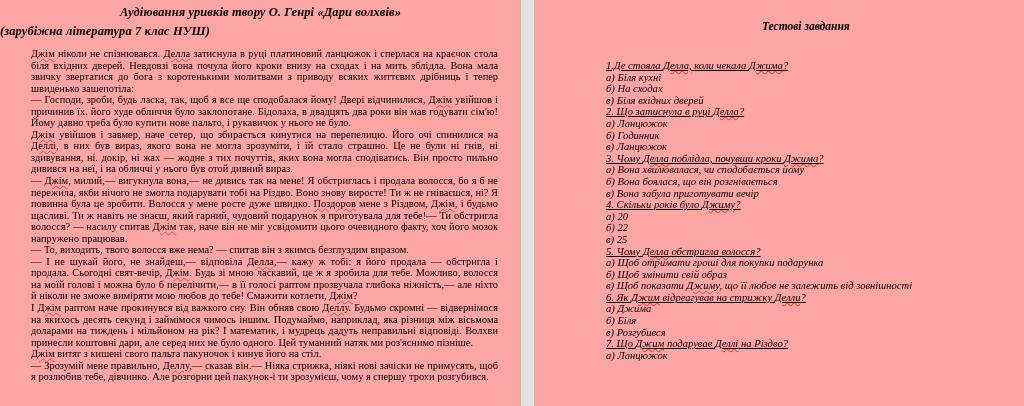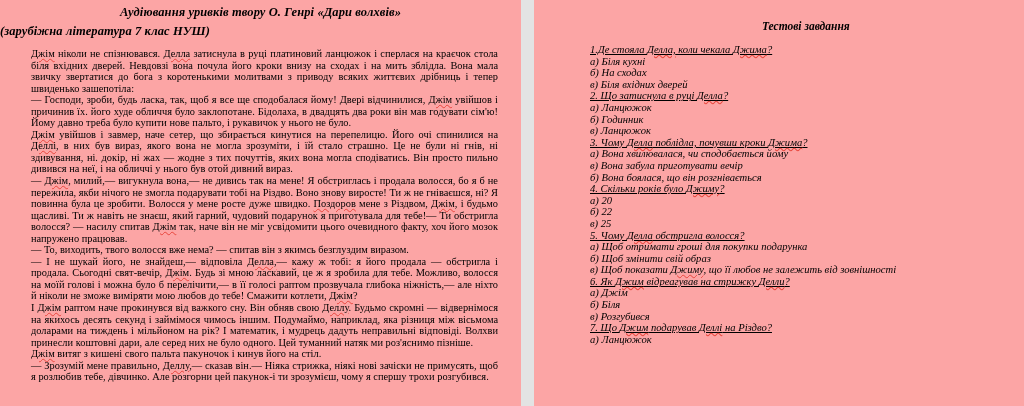--- a/index.html
+++ b/index.html
@@ -73,21 +73,21 @@
     text-align: justify;
     text-justify: inter-word;
   }
   .prose p {
     margin: 0;
     text-indent: 0;
   }
 
   
   .quiz {
-    margin: 0;
+    margin: 16px;
     padding: 11px 10px 0 56px;
     font-size: 10.6px;
     line-height: 11.6px;
     font-style: italic;
   }
   .quiz .q {
     margin: 0;
     text-decoration: underline;
     white-space: nowrap;
   }
@@ -143,35 +143,35 @@
       <p class="a">б) На сходах</p>
       <p class="a">в) Біля вхідних дверей</p>
 
       <p class="q">2. Що затиснула в руці <span class="sp">Делла</span>?</p>
       <p class="a">а) Ланцюжок</p>
       <p class="a">б) Годинник</p>
       <p class="a">в) Ланцюжок</p>
 
       <p class="q">3. Чому <span class="sp">Делла</span> поблідла, почувши кроки <span class="sp">Джима</span>?</p>
       <p class="a">а) Вона хвилювалася, чи сподобається йому</p>
+      <p class="a">б) Вона боялася, що він розгнівається</p>
       <p class="a">в) Вона забула приготувати вечір</p>
-      <p class="a">б) Вона боялася, що він розгнівається</p>
 
       <p class="q">4. Скільки років було <span class="sp">Джиму</span>?</p>
       <p class="a">а) 20</p>
       <p class="a">б) 22</p>
       <p class="a">в) 25</p>
 
       <p class="q">5. Чому <span class="sp">Делла</span> обстригла волосся?</p>
       <p class="a">а) Щоб отримати гроші для покупки подарунка</p>
       <p class="a">б) Щоб змінити свій образ</p>
       <p class="a">в) Щоб показати <span class="sp">Джиму</span>, що її любов не залежить від зовнішності</p>
 
       <p class="q">6. Як <span class="sp">Джим</span> відреагував на стрижку <span class="sp">Делли</span>?</p>
-      <p class="a">а) Джім</p>
+      <p class="a">а) Джима</p>
       <p class="a">б) Біля</p>
       <p class="a">в) Розгубився</p>
 
       <p class="q">7. Що <span class="sp">Джим</span> подарував <span class="sp">Деллі</span> на Різдво?</p>
       <p class="a">а) Ланцюжок</p>
     </div>
   </div>
 
 </div>
 

